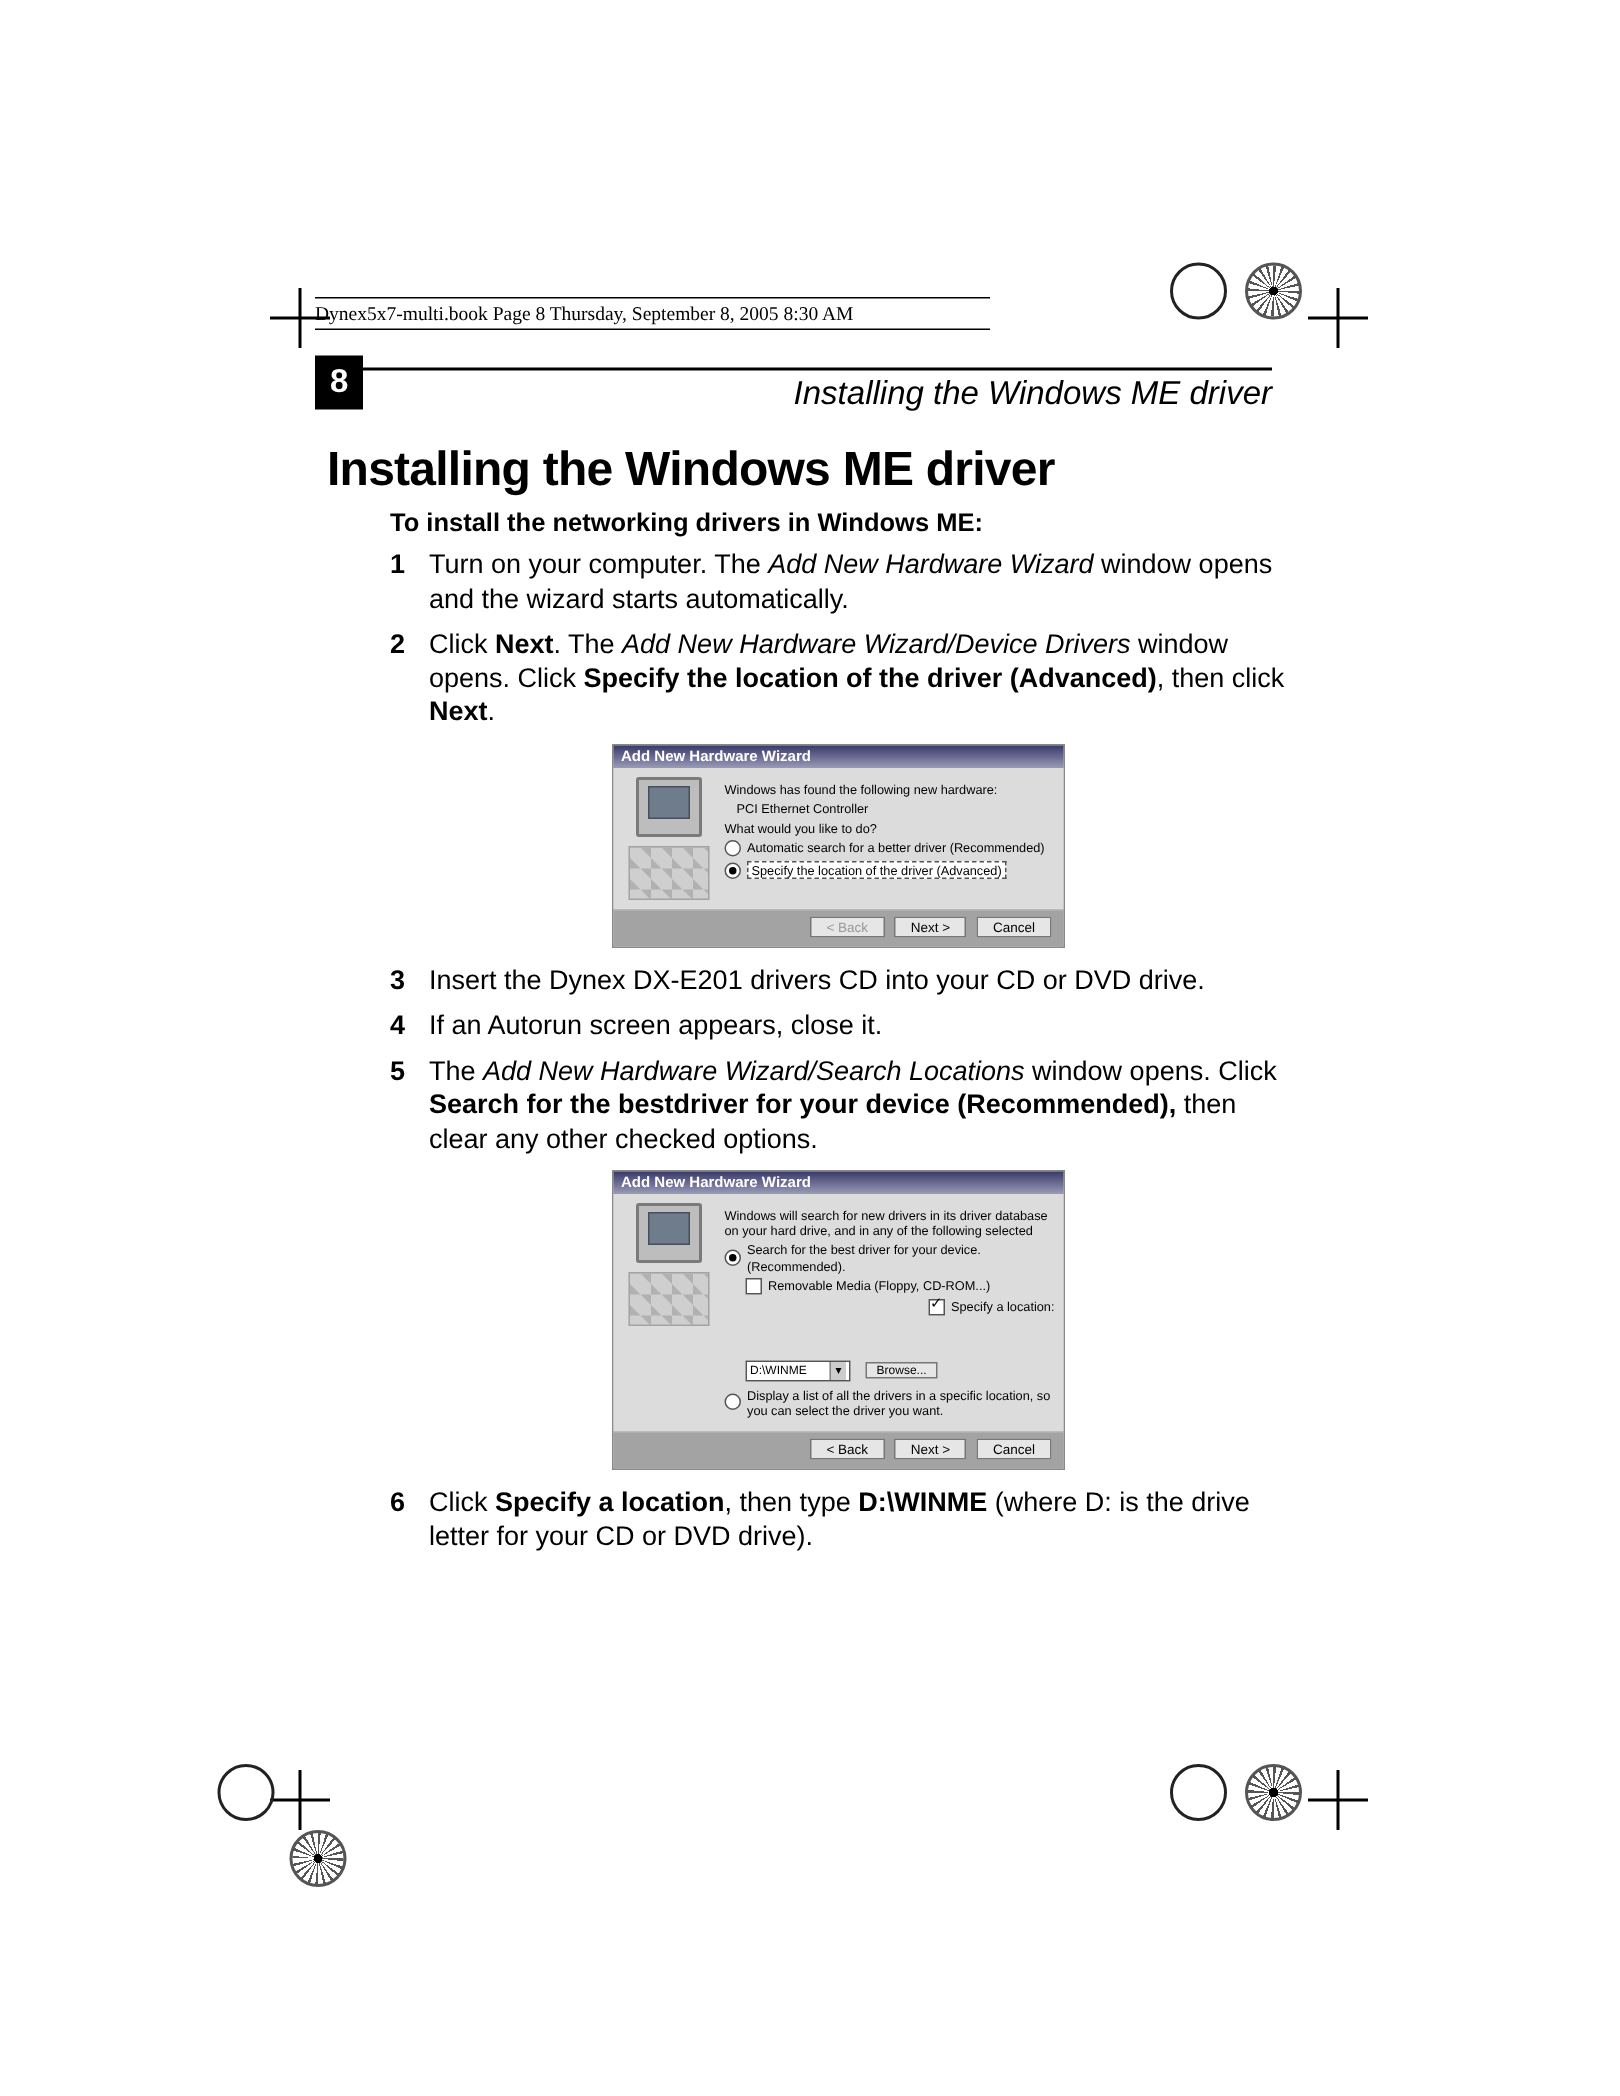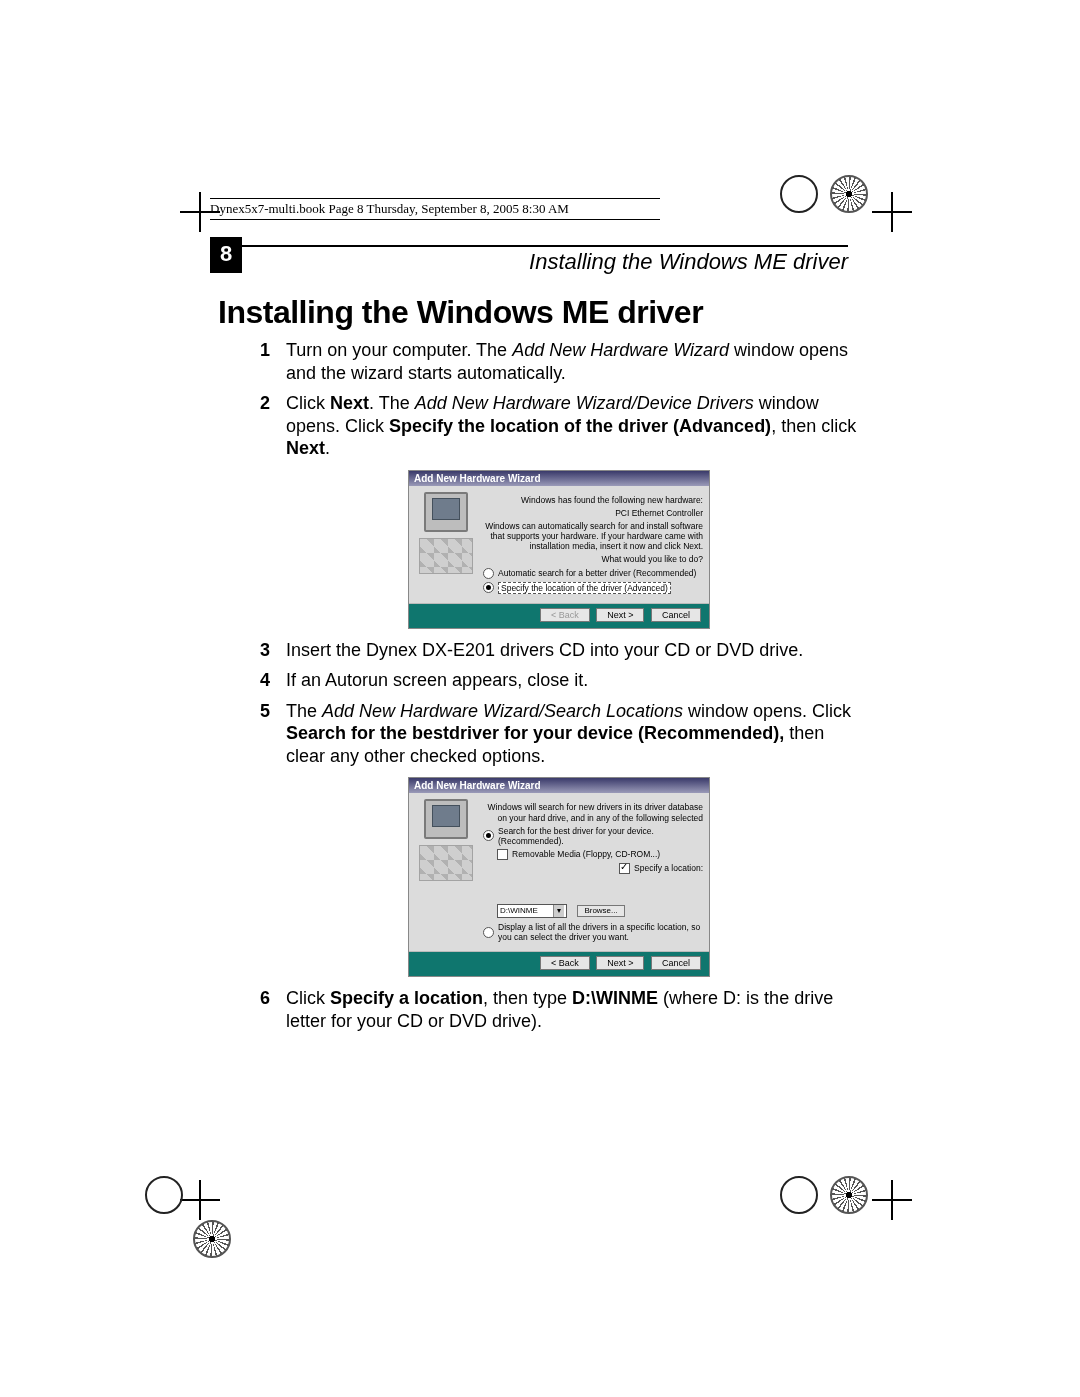--- a/index.html
+++ b/index.html
@@ -189,21 +189,21 @@
       linear-gradient(45deg, #b1b1b1 25%, transparent 25%) 0 0/14px 14px,
       linear-gradient(45deg, transparent 75%, #b1b1b1 75%) 0 0/14px 14px,
       #cfcfcf;
     border: 1px solid #a3a3a3;
   }
   .wizard .textcol {
     flex: 1;
     font-size: 8.5px;
     line-height: 1.2;
   }
-  .wizard .textcol p { margin: 3px 0; text-align: right; }
+  .wizard .textcol p { margin: 3px 0; }
   .wizard .radio-row {
     display: flex;
     align-items: center;
     gap: 4px;
     margin: 3px 0;
   }
   .wizard .radio {
     width: 9px; height: 9px;
     border: 1px solid #555;
     border-radius: 50%;
@@ -228,21 +228,21 @@
   }
   .wizard .check.sel::after {
     content: "✓";
     position: absolute;
     left: 0; top: -3px;
     font-size: 10px;
   }
   .wizard .btnrow {
     text-align: right;
     padding: 4px 8px 6px 20px;
-    background: #0f766e;
+    background: #a3a3a3;
     border-top: 1px solid #bbb;
   }
   .wizard .btn {
     display: inline-block;
     border: 1px solid #777;
     background: #e6e6e6;
     padding: 1px 10px;
     font-size: 9px;
     margin-left: 4px;
     color: #000;
@@ -313,20 +313,21 @@
 
   <div class="book-header">Dynex5x7-multi.book  Page 8  Thursday, September 8, 2005  8:30 AM</div>
 
   <div class="running-head">
     <div class="pagenum-box">8</div>
     <div class="title">Installing the Windows ME driver</div>
   </div>
 
   <div class="content">
     <div class="h1">Installing the Windows ME driver</div>
+    <div class="subhead">To install the networking drivers in Windows ME:</div>
 
     <ol class="steps">
 
       <li>
         <span class="num">1</span>
         <span>Turn on your computer. The </span><span class="i">Add New Hardware Wizard</span><span> window opens and the wizard starts automatically.</span>
       </li>
 
       <li>
         <span class="num">2</span>
@@ -336,21 +337,20 @@
       <div class="wizard">
         <div class="titlebar">Add New Hardware Wizard</div>
         <div class="body">
           <div class="iconcol">
             <div class="pc-icon"></div>
             <div class="chips"></div>
           </div>
           <div class="textcol">
             <p>Windows has found the following new hardware:</p>
             <p style="margin-left:8px;">PCI Ethernet Controller</p>
-            <p>Windows can automatically search for and install software that supports your hardware. If your hardware came with installation media, insert it now and click Next.</p>
             <p>What would you like to do?</p>
             <div class="radio-row">
               <span class="radio"></span>
               <span>Automatic search for a better driver (Recommended)</span>
             </div>
             <div class="radio-row">
               <span class="radio sel"></span>
               <span class="boxed-option">Specify the location of the driver (Advanced)</span>
             </div>
           </div>

